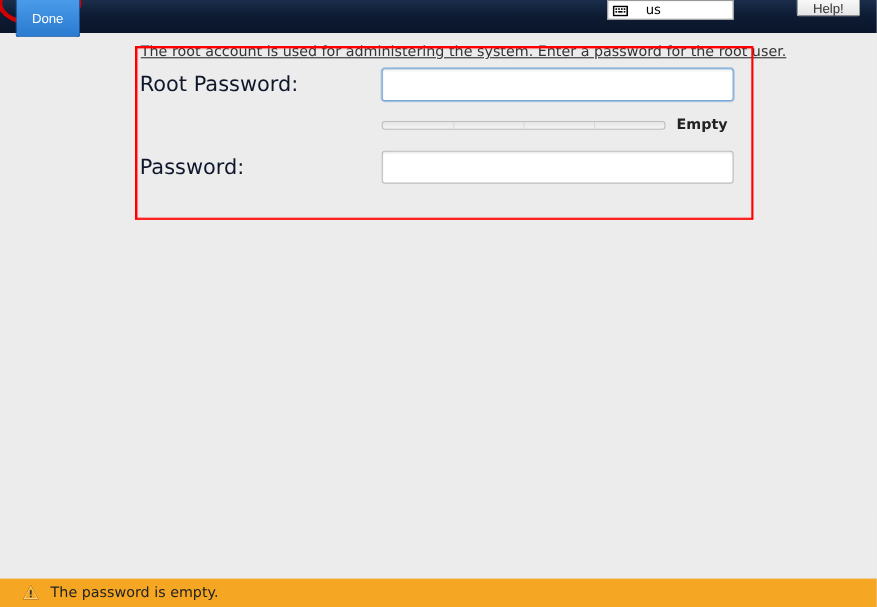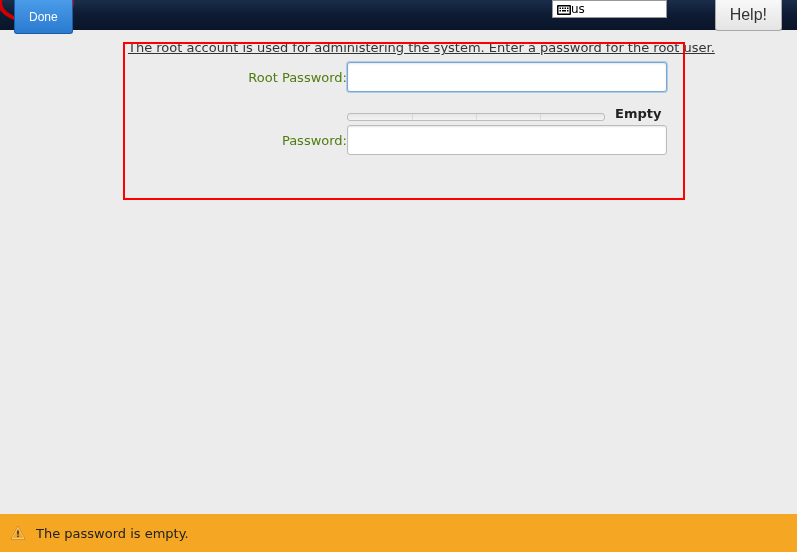--- a/index.html
+++ b/index.html
@@ -54,40 +54,40 @@
       top: 0;
       background: #fff;
       border: 1px solid #999;
       width: 115px;
       height: 18px;
       display: flex;
       align-items: center;
       padding: 0 4px;
       font-size: 12px;
       color: #000;
-      gap: 0;
+      gap: 16px;
       cursor: pointer;
     }
     .keyboard-icon {
       width: 14px;
       height: 10px;
       display: inline-block;
     }
     .help-btn {
       position: absolute;
       right: 15px;
       top: 0;
       background: linear-gradient(to bottom, #f8f8f8, #e4e4e4);
       border: 1px solid #aaa;
       border-top: none;
       border-radius: 0 0 3px 3px;
       color: #333;
-      font-size: 16px;
+      font-size: 12px;
       padding: 0 14px;
-      height: 31px;
+      height: 15px;
       line-height: 16px;
       cursor: pointer;
     }
     .content {
       padding: 16px 0 0 0;
     }
     .red-box {
       position: absolute;
       left: 123px;
       top: 42px;
@@ -111,44 +111,43 @@
       top: 62px;
       width: 560px;
     }
     .form-row {
       display: flex;
       align-items: center;
       margin-bottom: 14px;
     }
     .form-label {
       width: 220px;
-      font-size: 13px;
-      color: #4d7c0f;
-      text-align: right;
+      font-size: 19px;
+      color: #0f172a;
     }
     .password-input {
       width: 320px;
       height: 30px;
       border: 1px solid #7aa8d6;
       border-radius: 3px;
       padding: 0 6px;
       font-size: 13px;
       background: #fff;
       outline: none;
       box-shadow: inset 0 1px 2px rgba(0,0,0,0.1), 0 0 0 1px rgba(120,170,220,0.5);
     }
     .password-input.confirm {
       border: 1px solid #bbb;
       box-shadow: inset 0 1px 2px rgba(0,0,0,0.1);
     }
     .strength-row {
       display: flex;
-      align-items: flex-end;
+      align-items: center;
       margin-left: 220px;
-      margin-bottom: 4px;
+      margin-bottom: 16px;
       gap: 10px;
     }
     .strength-bar {
       width: 258px;
       height: 8px;
       border: 1px solid #bdbdbd;
       border-radius: 3px;
       background: linear-gradient(to bottom, #e6e6e6, #f3f3f3);
       position: relative;
     }
@@ -176,24 +175,24 @@
       font-size: 13px;
       font-weight: bold;
       color: #222;
     }
     .bottom-bar {
       position: absolute;
       bottom: 0;
       left: 0;
       right: 0;
       background: #f5a623;
-      height: 38px;
-      display: flex;
-      align-items: center;
-      padding: 0 10px;
+      height: 26px;
+      display: flex;
+      align-items: center;
+      padding: 0 20px;
       gap: 10px;
       font-size: 13px;
       color: #222;
     }
     .warning-icon {
       width: 16px;
       height: 16px;
       display: inline-flex;
       align-items: center;
       justify-content: center;

